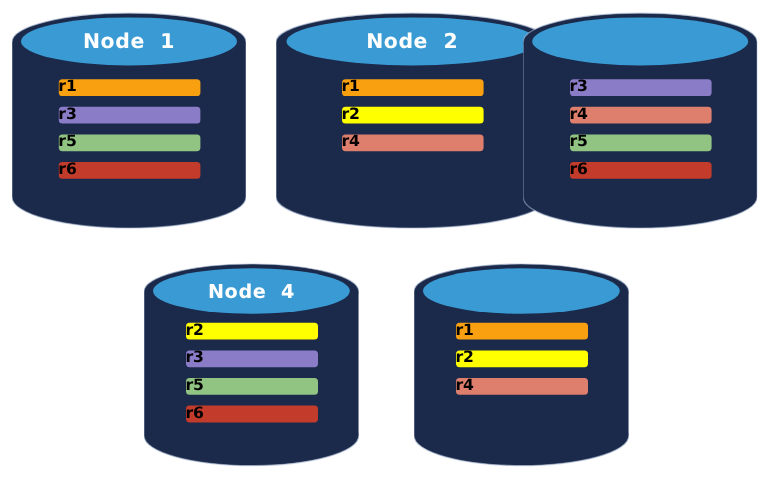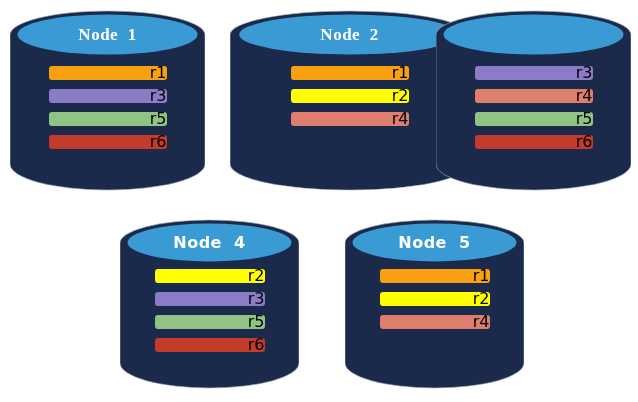--- a/index.html
+++ b/index.html
@@ -15,32 +15,32 @@
     font-family:"DejaVu Sans","Liberation Sans",sans-serif;
     position:relative;overflow:hidden;
   }
   .canvas{position:absolute;inset:0;}
   .node{position:absolute;}
   .node svg{position:absolute;left:0;top:0;width:100%;height:100%;display:block;}
   .title{
     position:absolute;left:0;right:0;display:flex;align-items:center;justify-content:center;
     color:var(--titlecol);font-weight:700;white-space:pre;letter-spacing:.5px;
   }
-  .row1 .title{top:8px;height:40px;font-size:17px;font-family:Liberation Serif, serif;}
+  .row1 .title{top:8px;height:40px;font-size:17px;}
   .row2 .title{top:6px;height:38px;font-size:16px;text-align:center;}
   .bars{position:absolute;left:50%;transform:translateX(-50%);}
   .row1 .bars{top:59px;width:118px;}
   .row2 .bars{top:52px;width:110px;}
   .bar{
     height:14px;line-height:14px;margin-bottom:9px;border-radius:3px;
-    text-align:right;font-size:16px;font-weight:400;color:var(--bartext);
+    text-align:left;font-size:13px;font-weight:700;color:var(--bartext);
   }
   
   #node1{left:10px;top:7px;width:195px;height:185px;}
-  #node2{left:230px;top:7px;width:227px;height:185px;padding-left:12px;}
+  #node2{left:230px;top:7px;width:227px;height:185px;}
   #node3{left:436px;top:7px;width:195px;height:185px;}
   #node4{left:120px;top:217px;width:179px;height:172px;}
   #node5{left:345px;top:217px;width:179px;height:172px;}
 </style>
 </head>
 <body style="background: rgb(255, 255, 255);">
 
 <div class="canvas">
 
   <div class="node row1" id="node1">
@@ -110,21 +110,20 @@
   </div>
 
   <div class="node row2" id="node5">
     <svg viewBox="0 0 179 172" preserveAspectRatio="none" aria-hidden="true">
       <ellipse cx="89.5" cy="146" rx="89.5" ry="25" fill="var(--navy)"></ellipse>
       <rect x="0" y="26" width="179" height="120" fill="var(--navy)"></rect>
       <ellipse cx="89.5" cy="26" rx="89.5" ry="23" fill="var(--navy)"></ellipse>
       <ellipse cx="89.5" cy="25.5" rx="82" ry="19" fill="var(--topblue)"></ellipse>
       <path d="M0,26 A89.5,23 0 0 1 179,26 L179,146 A89.5,25 0 0 1 0,146 Z" fill="none" stroke="var(--edge)" stroke-width="1"></path>
     </svg>
-    <div class="title">Node  5</div>
     <div class="bars">
         <div class="bar" style="background: rgb(248, 160, 16);">r1</div>
         <div class="bar" style="background: rgb(255, 255, 0);">r2</div>
         <div class="bar" style="background: rgb(222, 126, 108);">r4</div>
       </div>
   </div>
 
 </div>
 
 </body></html>

